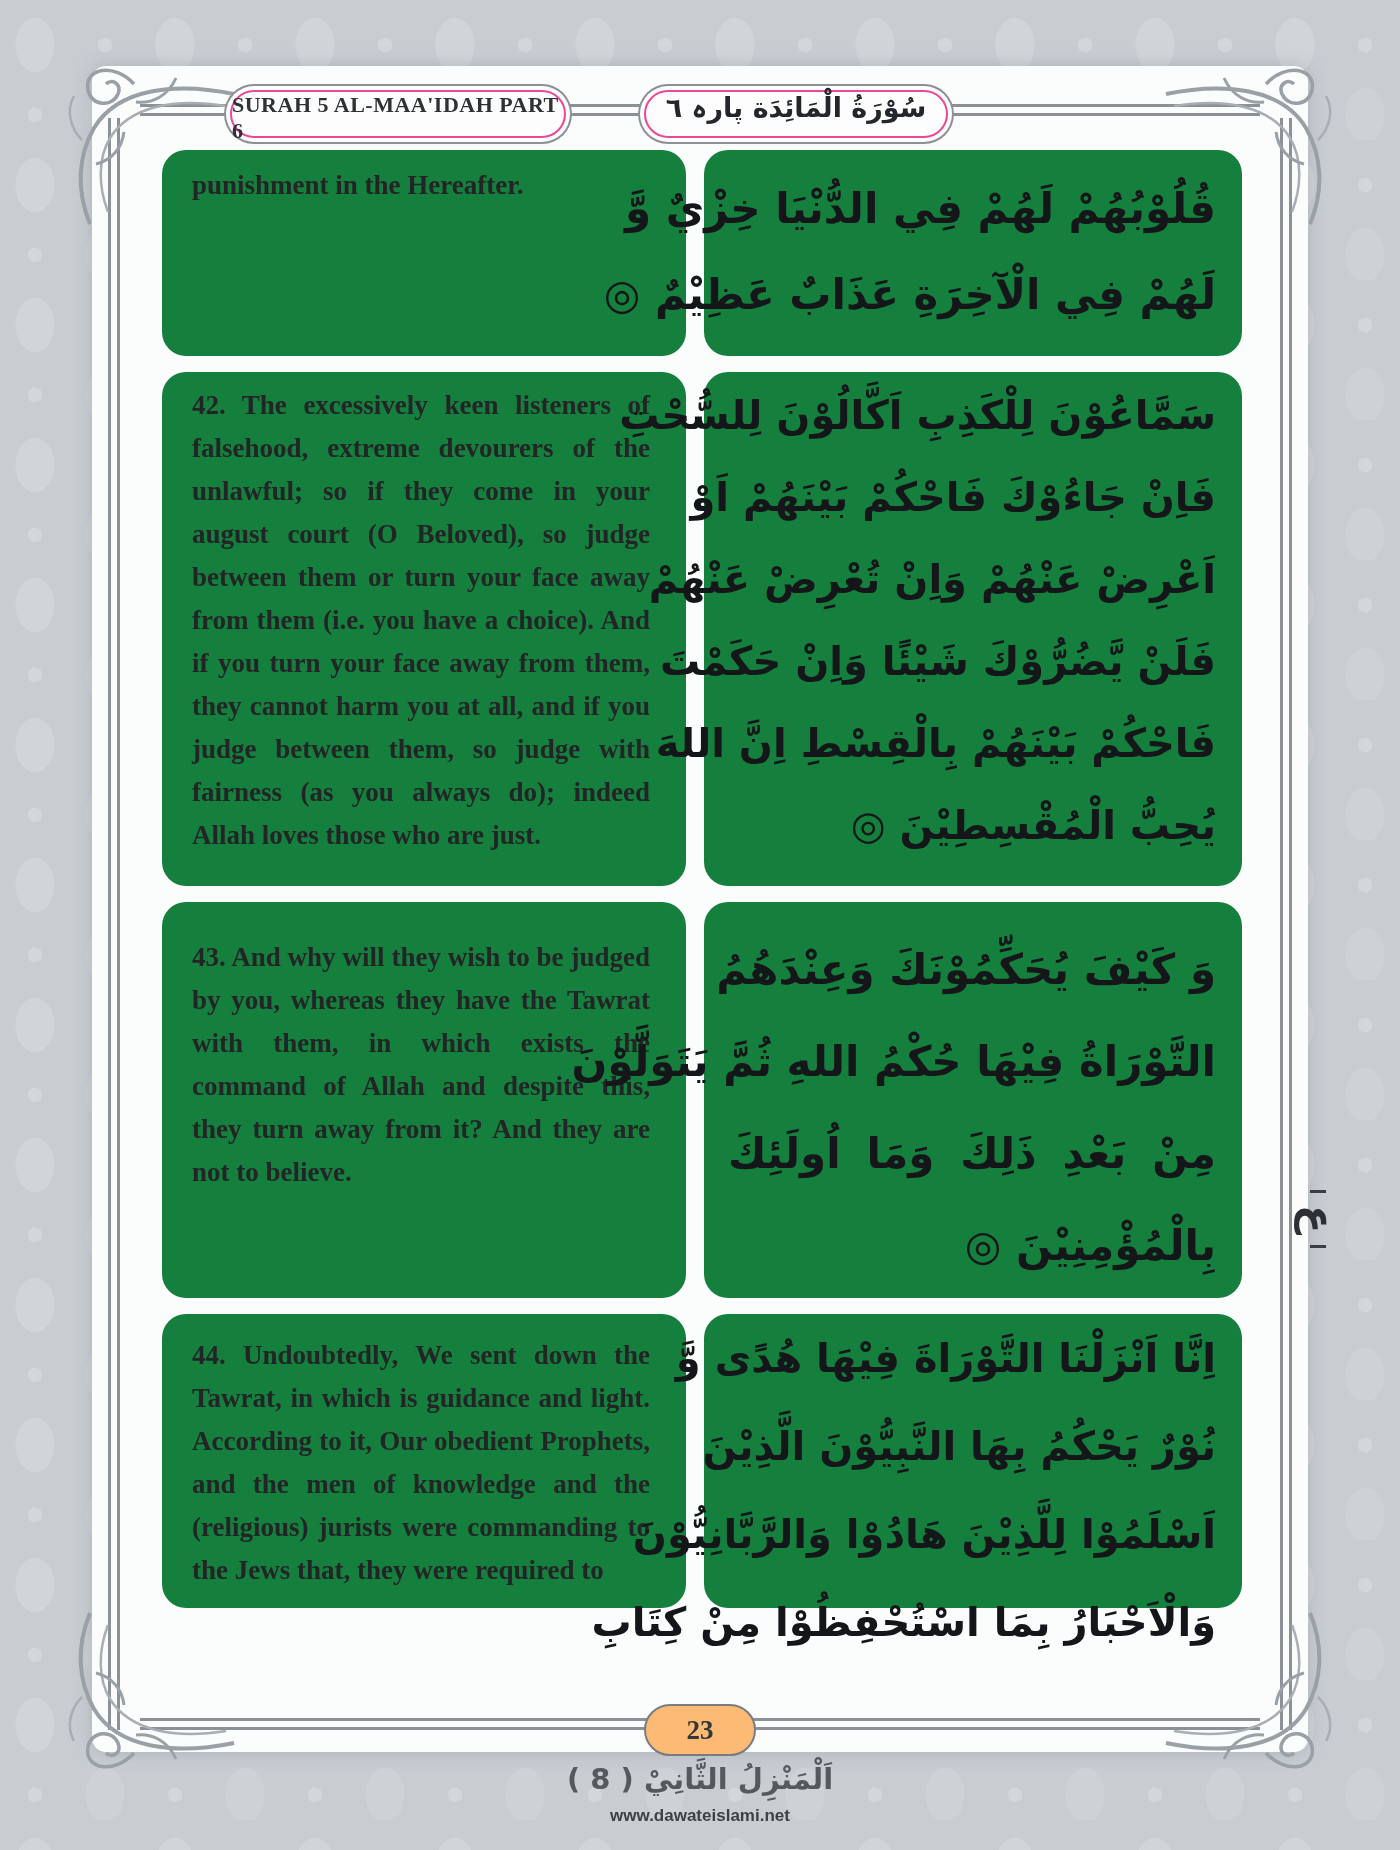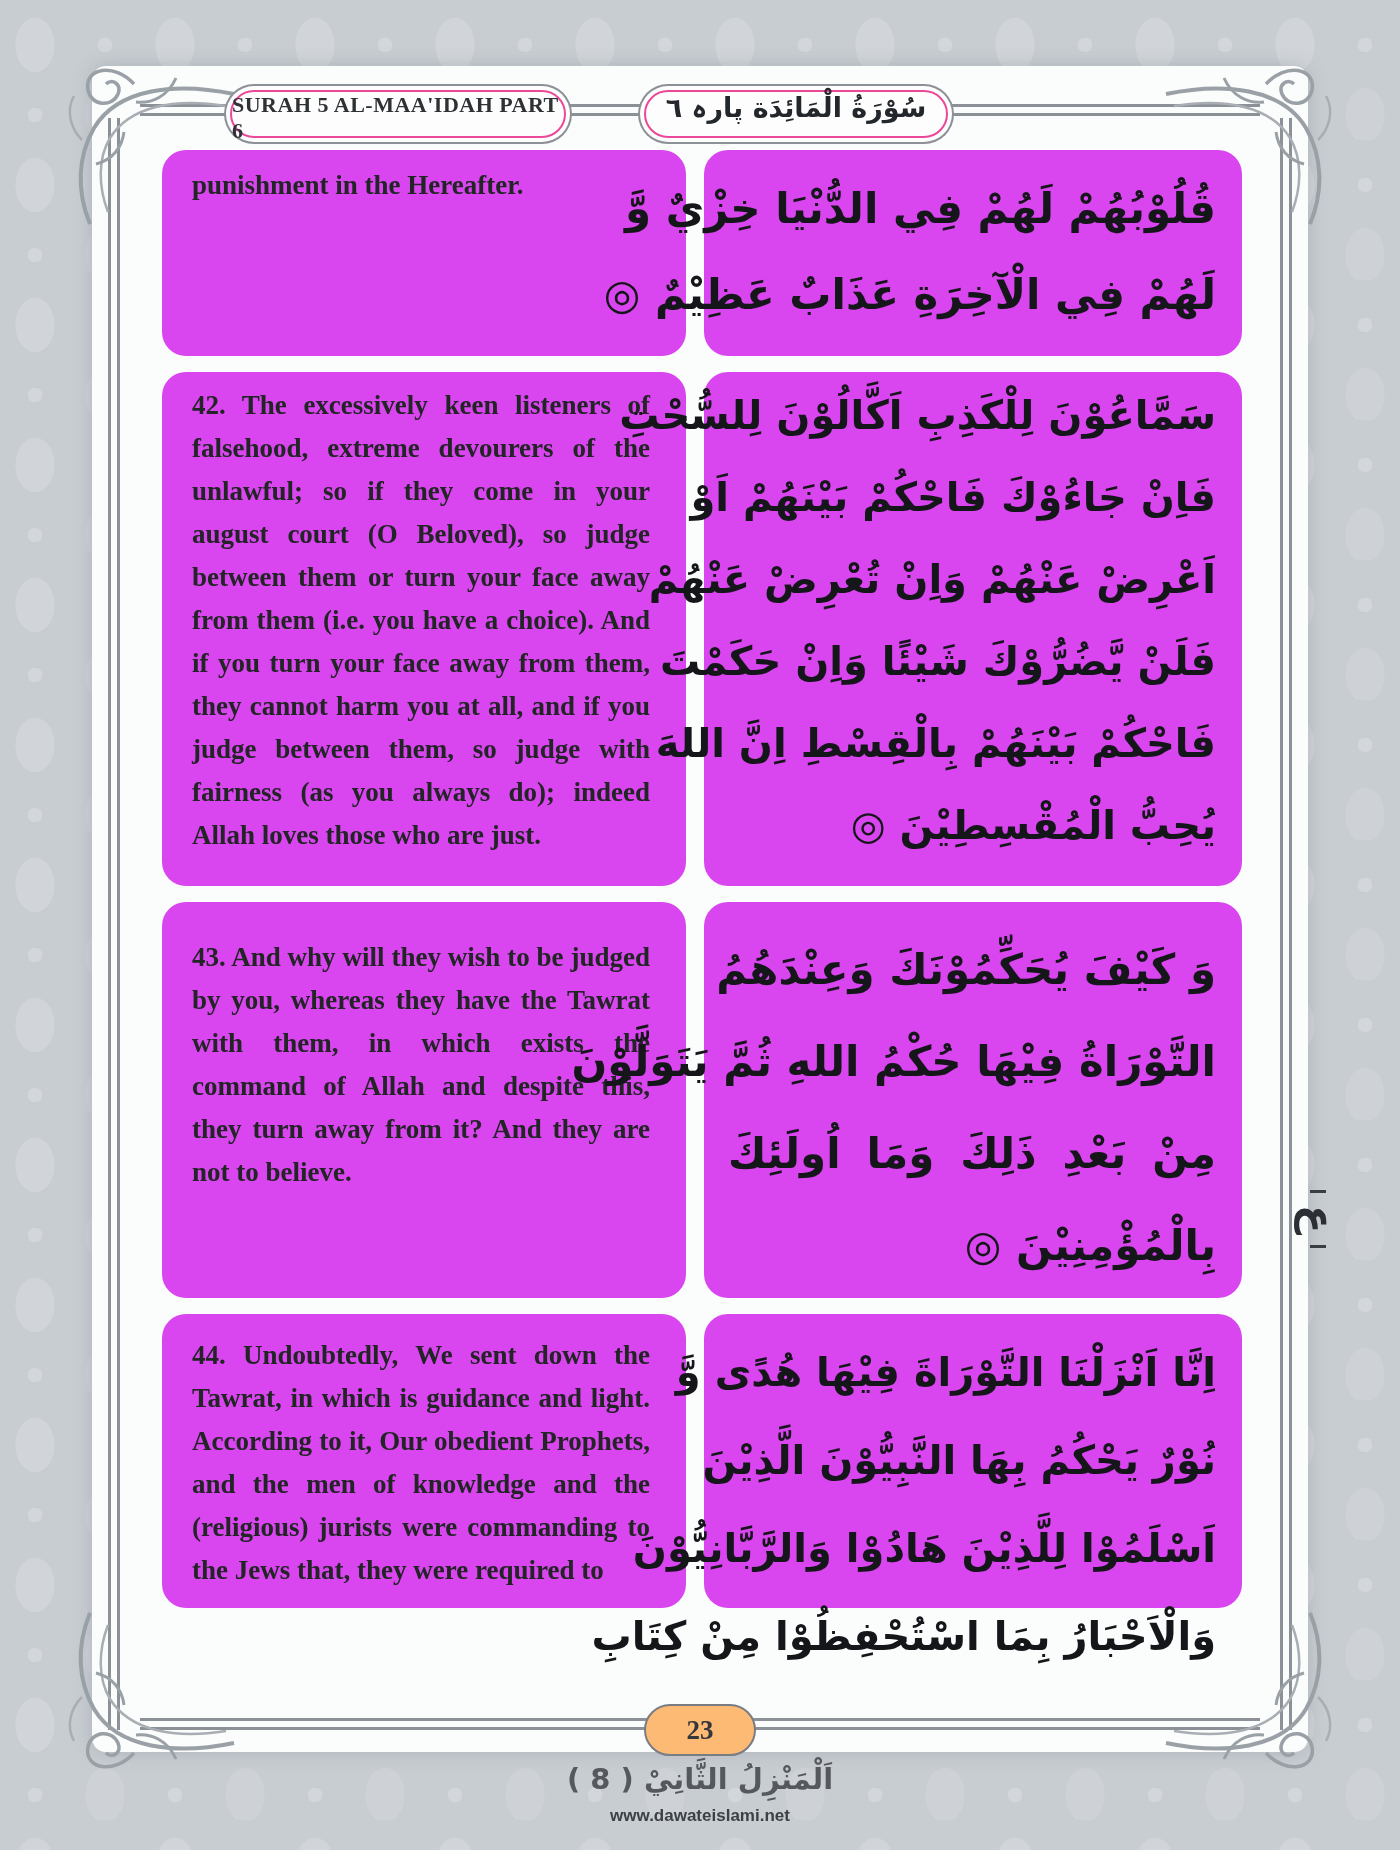--- a/index.html
+++ b/index.html
@@ -28,21 +28,21 @@
   .cartouche{
     height:44px;background:#fdfdfd;border:2px solid #ec4899;border-radius:24px;
     box-shadow:0 0 0 4px #fdfdfd, 0 0 0 6px #8b9197;
     display:flex;align-items:flex-start;justify-content:center;z-index:5;
   }
   .cartouche.en{left:230px;top:90px;width:332px;
     font-weight:700;font-size:22px;letter-spacing:.5px;color:#2e3235;}
   .cartouche.ar{left:644px;top:90px;width:300px;
     font-family:"DejaVu Sans",sans-serif;font-weight:700;font-size:27px;color:#23262a;direction:rtl;}
   
-  .cell{background:#d946ef;border-radius:24px;}
+  .cell{background:#15803d;border-radius:24px;}
   .encell{left:162px;width:524px;}
   .arcell{left:704px;width:538px;}
   .r1{top:150px;height:206px;}
   .r2{top:372px;height:514px;}
   .r3{top:902px;height:396px;}
   .r4{top:1314px;height:294px;}
   .en-text{
     padding:0 36px 0 30px;font-weight:700;color:#222426;
     font-size:27px;line-height:43px;text-align:justify;
   }
@@ -52,21 +52,21 @@
   .r4 .en-text{padding-top:20px;}
   .ar-lines{padding:0 26px 0 24px;direction:rtl;}
   .ar-line{
     font-family:"DejaVu Sans",sans-serif;font-weight:700;color:#141619;
     text-align:justify;text-align-last:justify;white-space:nowrap;
   }
   .ar-line.ar-short{text-align-last:right;}
   .r1 .ar-lines{padding-top:16px;} .r1 .ar-line{font-size:42px;line-height:86px;}
   .r2 .ar-lines{padding-top:2px;} .r2 .ar-line{font-size:40px;line-height:82px;}
   .r3 .ar-lines{padding-top:22px;} .r3 .ar-line{font-size:42px;line-height:92px;}
-  .r4 .ar-lines{padding-top:14px;} .r4 .ar-line{font-size:40px;line-height:88px;}
+  .r4 .ar-lines{} .r4 .ar-line{font-size:40px;line-height:88px;}
   
   .page-oval{
     left:644px;top:1704px;width:108px;height:48px;background:#fdba74;
     border:2px solid #777d83;border-radius:26px;display:flex;align-items:center;justify-content:center;
     font-weight:700;font-size:27px;color:#33373a;z-index:6;
   }
   .manzil{
     left:500px;top:1762px;width:400px;text-align:center;direction:rtl;
     font-family:"DejaVu Sans",sans-serif;font-weight:700;font-size:29px;color:#55595d;
   }

